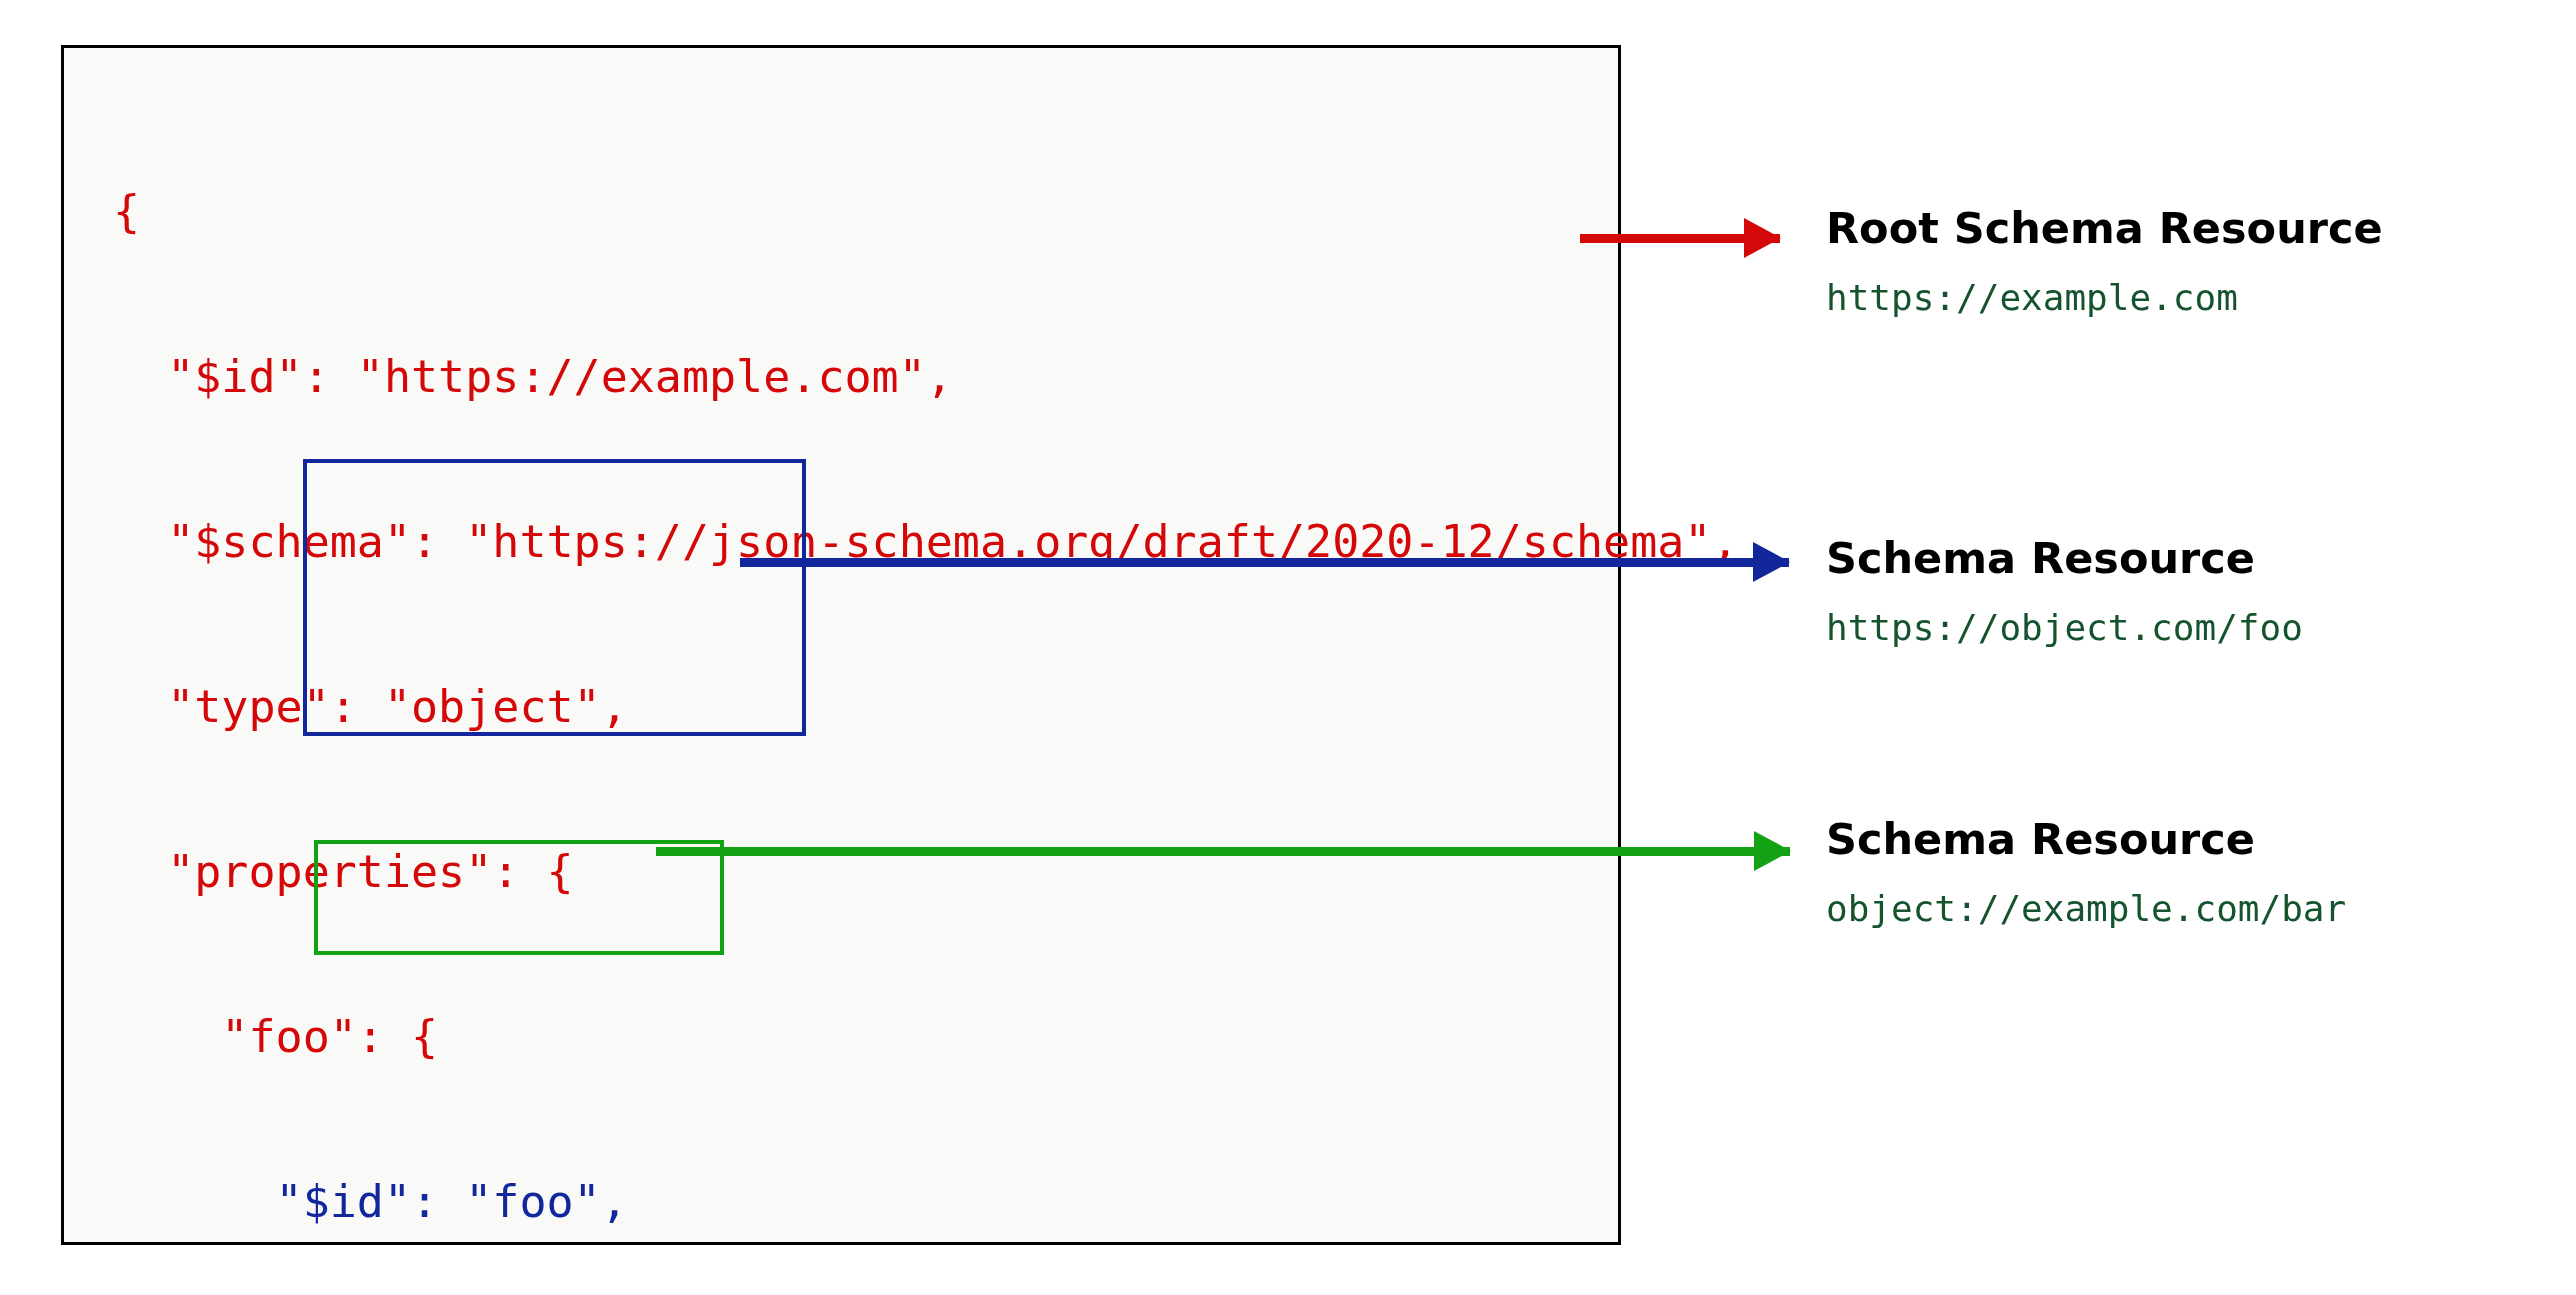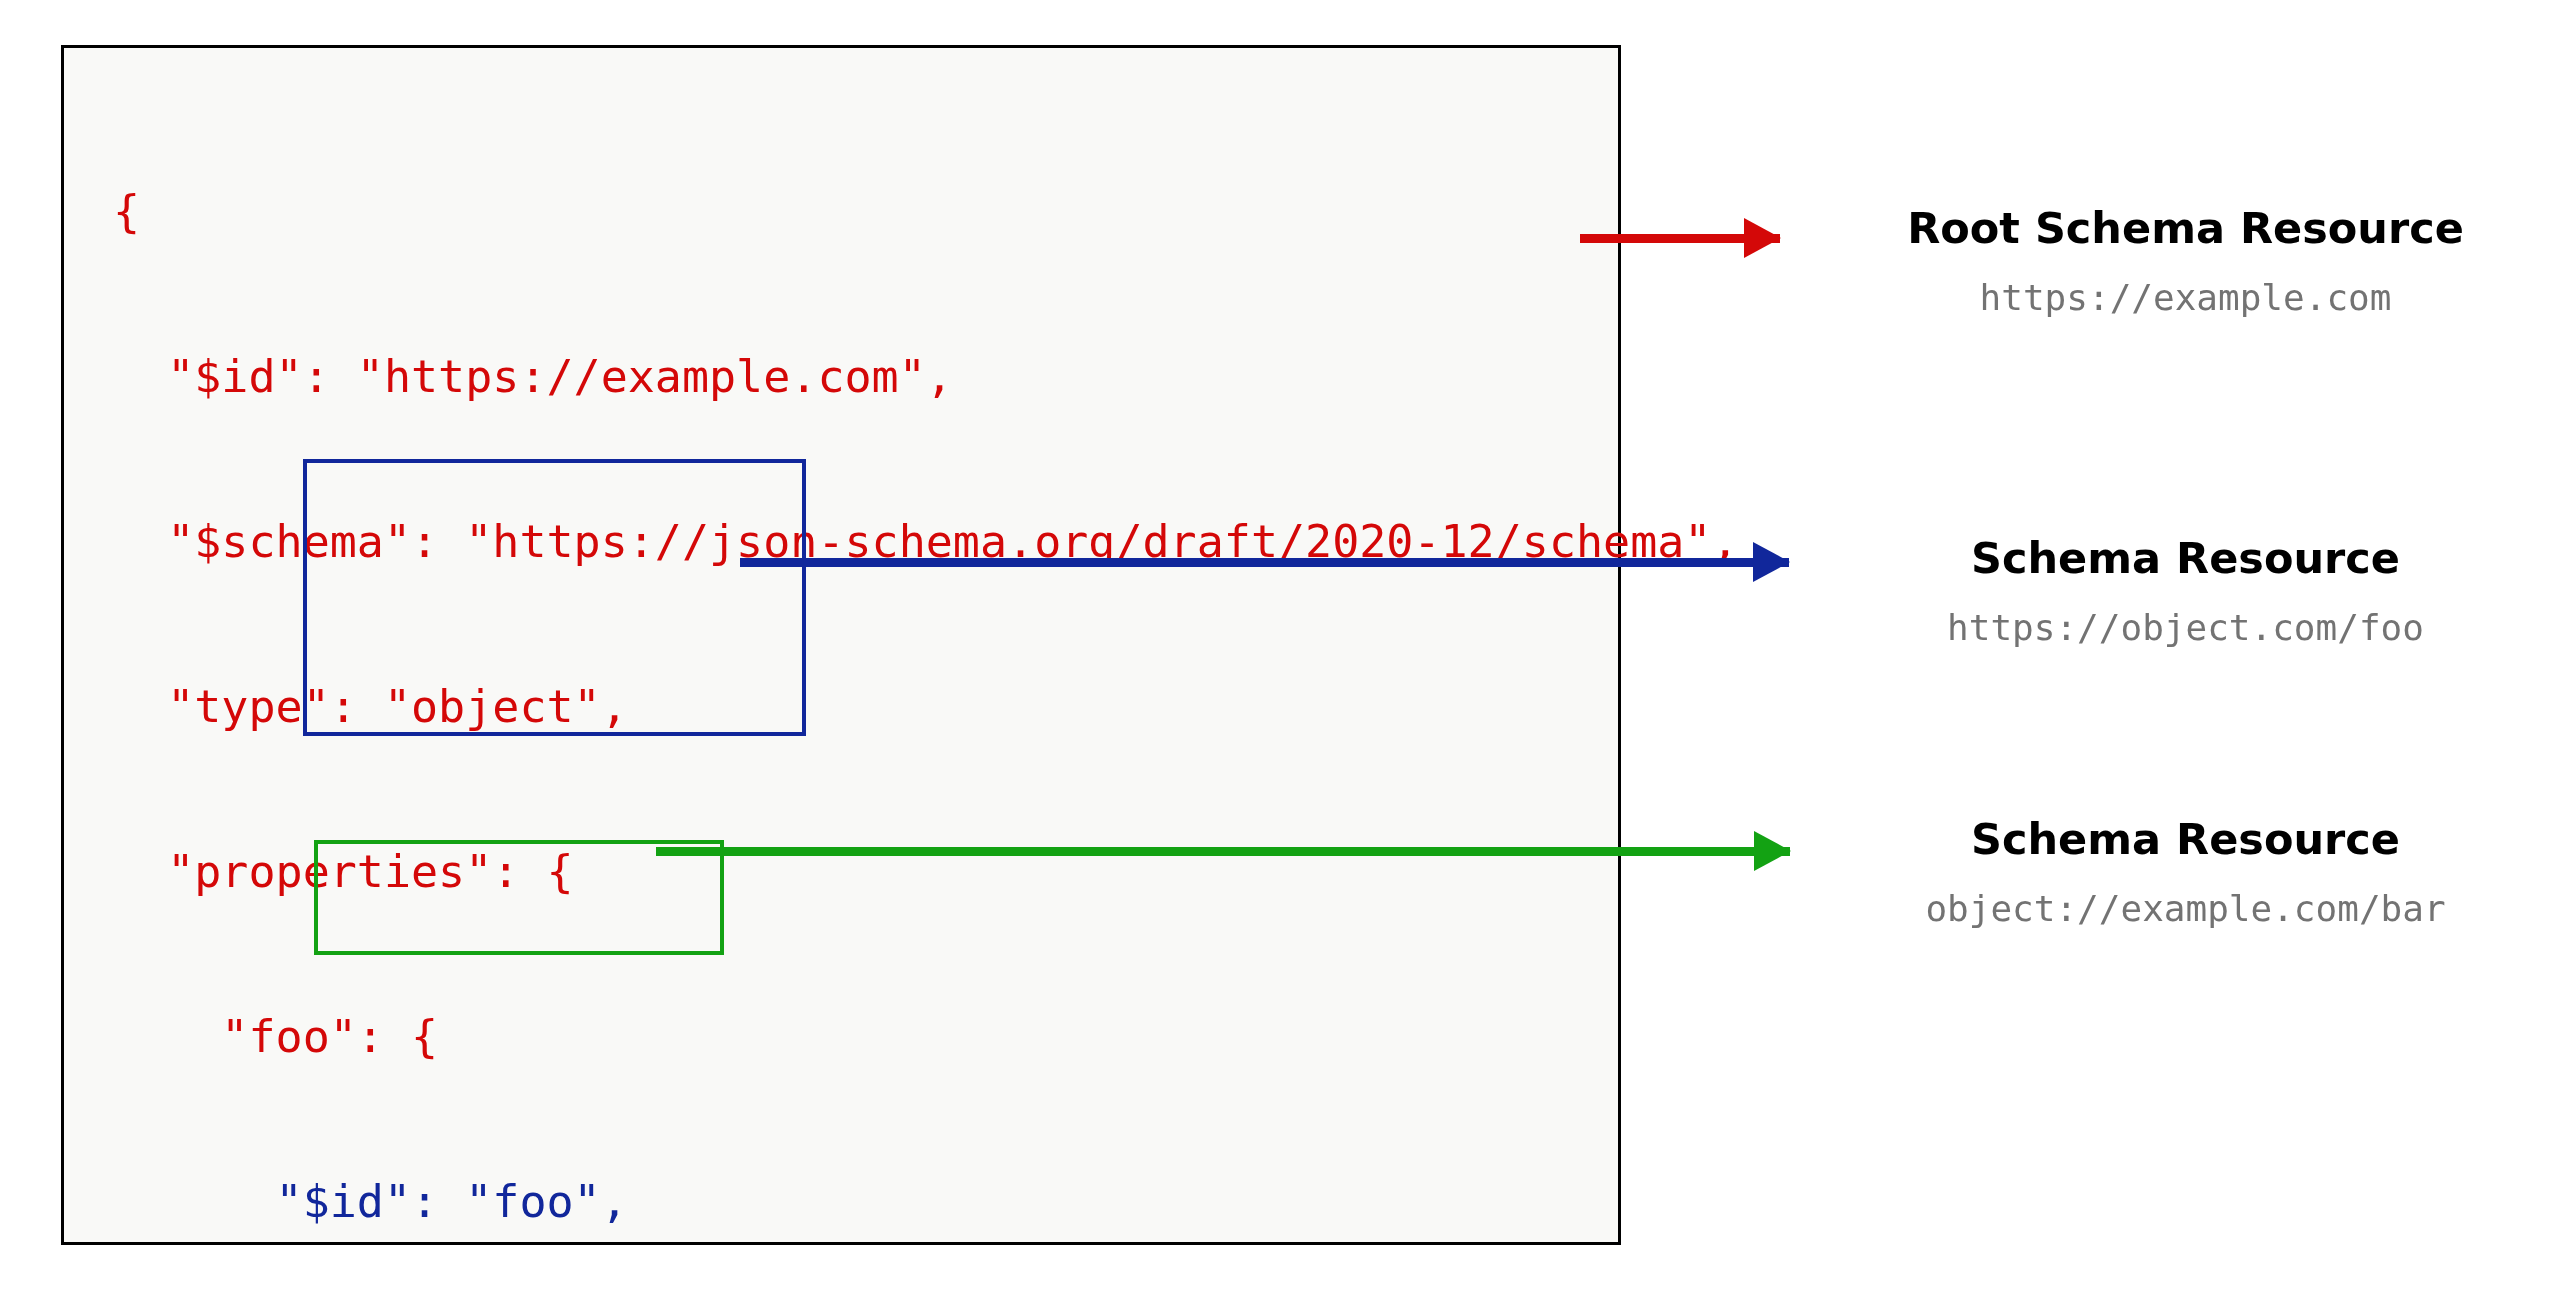--- a/index.html
+++ b/index.html
@@ -99,40 +99,39 @@
 
   #arrow-bar   { left: 656px;  top: 847px; width: 1134px; }
   #arrow-bar .shaft { background: #13a213; }
   #arrow-bar .head  { border-left: 37px solid #13a213; }
 
   
   .annotation {
     position: absolute;
     left: 1826px;
     width: 719px;
-    text-align: center;
   }
   #ann-root { top: 203px; }
   #ann-foo  { top: 533px; }
   #ann-bar  { top: 814px; }
 
   .ann-title {
     font-family: "DejaVu Sans", sans-serif;
     font-weight: bold;
     font-size: 43px;
     line-height: 50px;
     color: #000000;
     white-space: nowrap;
   }
   .ann-url {
     margin-top: 23px;
     font-family: "DejaVu Sans Mono", monospace;
     font-size: 36px;
     line-height: 43px;
-    color: #737373;
+    color: #14532d;
     white-space: nowrap;
   }
 </style>
 </head>
 <body>
 
 <div id="code-panel">
 
   <div id="code-listing">
     <div class="code-line">{</div>

